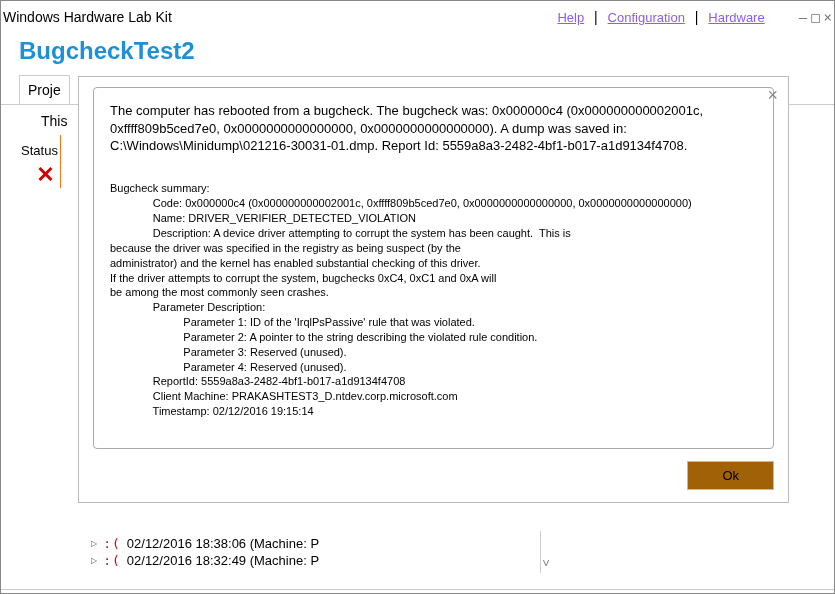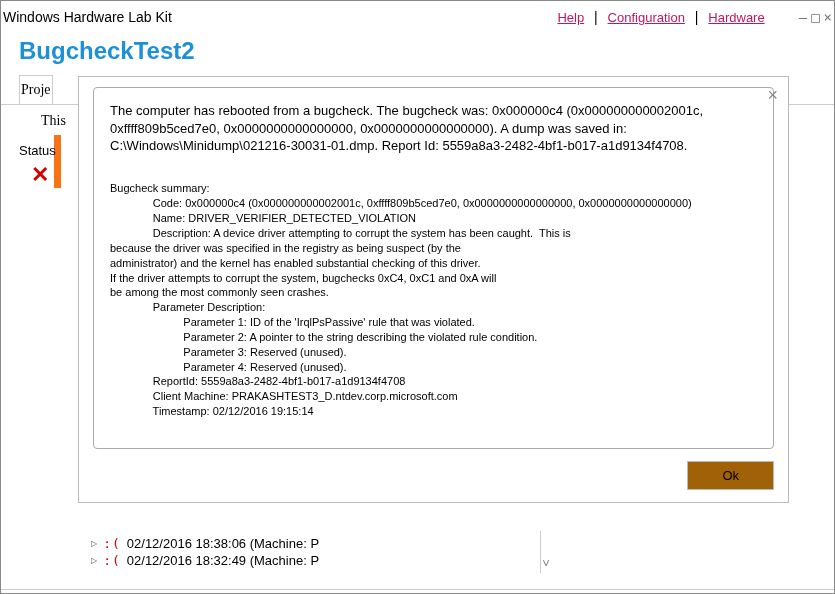--- a/index.html
+++ b/index.html
@@ -14,44 +14,45 @@
       border: 1px solid #888;
     }
     .titlebar {
       display: flex;
       align-items: center;
       padding: 8px 2px;
       font-size: 14px;
     }
     .titlebar .title { flex: 0 0 auto; }
     .titlebar .spacer { flex: 1; }
-    .titlebar .menu a { color: #be185d; margin: 4px 4px; font-size: 13px; }
+    .titlebar .menu a { color: #8b5cf6; margin: 4px 4px; font-size: 13px; }
     .titlebar .sep { margin: 0 2px; }
     .winbtns { margin-left: 30px; display: flex; gap: 4px; color: #777; }
     .winbtn { font-family: monospace; font-size: 14px; cursor: pointer; }
     .page-title {
       color: #1e90d6;
       font-size: 24px;
       font-weight: 700;
       padding: 4px 18px 10px;
     }
     .tabs {
       display: flex;
       border-bottom: 1px solid #ccc;
       padding-left: 18px;
       font-size: 14px;
     }
-    .tab { padding: 6px 1px; font-family: Liberation Serif, serif; }
+    .tab { padding: 6px 8px; }
     .tab.first { border-top: 1px solid #ccc; border-left: 1px solid #ccc; border-right: 1px solid #ccc; }
     .content-row { display: flex; }
     .status-col {
       width: 60px;
       padding: 8px 0 0 18px;
-      border-right: 7px solid #f97316;
-      font-size: 13px;
+      border-right: 1px solid #f97316;
+      font-size: 13px;
+      text-align: center;
     }
     .status-x {
       color: #d40000;
       font-size: 22px;
       font-weight: bold;
       margin-top: 4px;
       margin-left: 12px;
     }
     .list-area {
       padding: 4px 10px;

